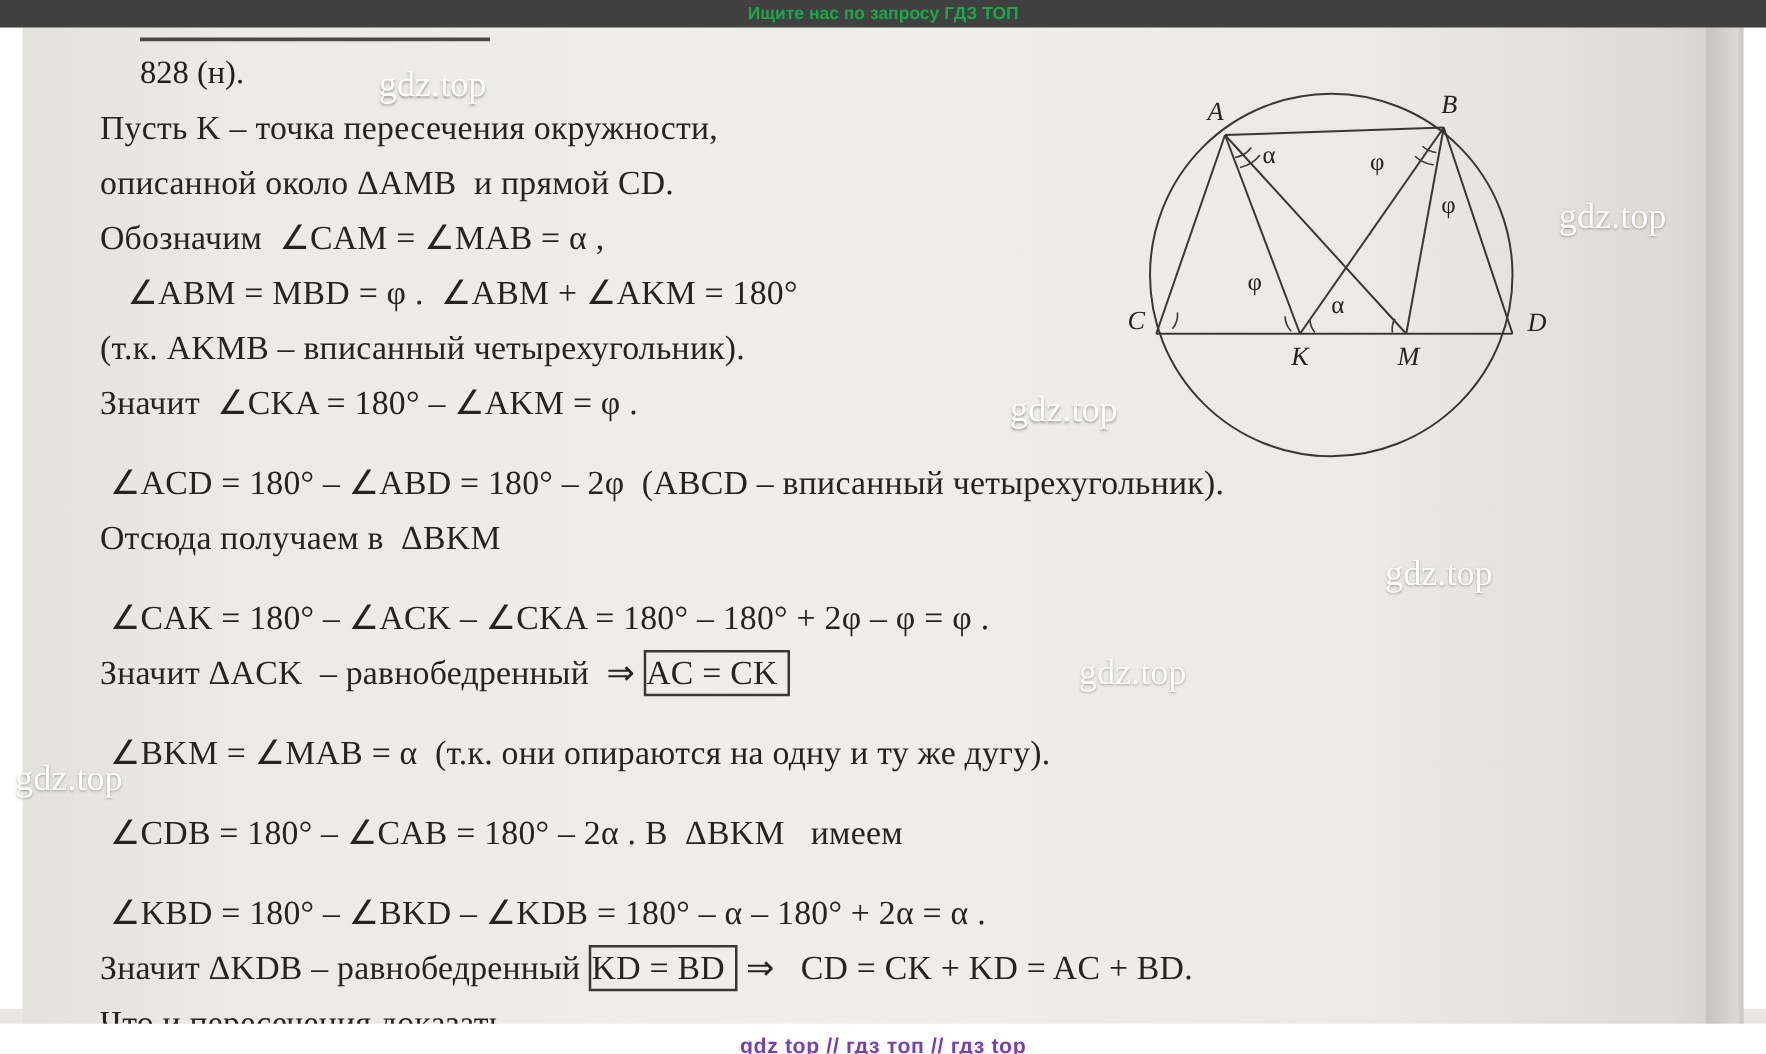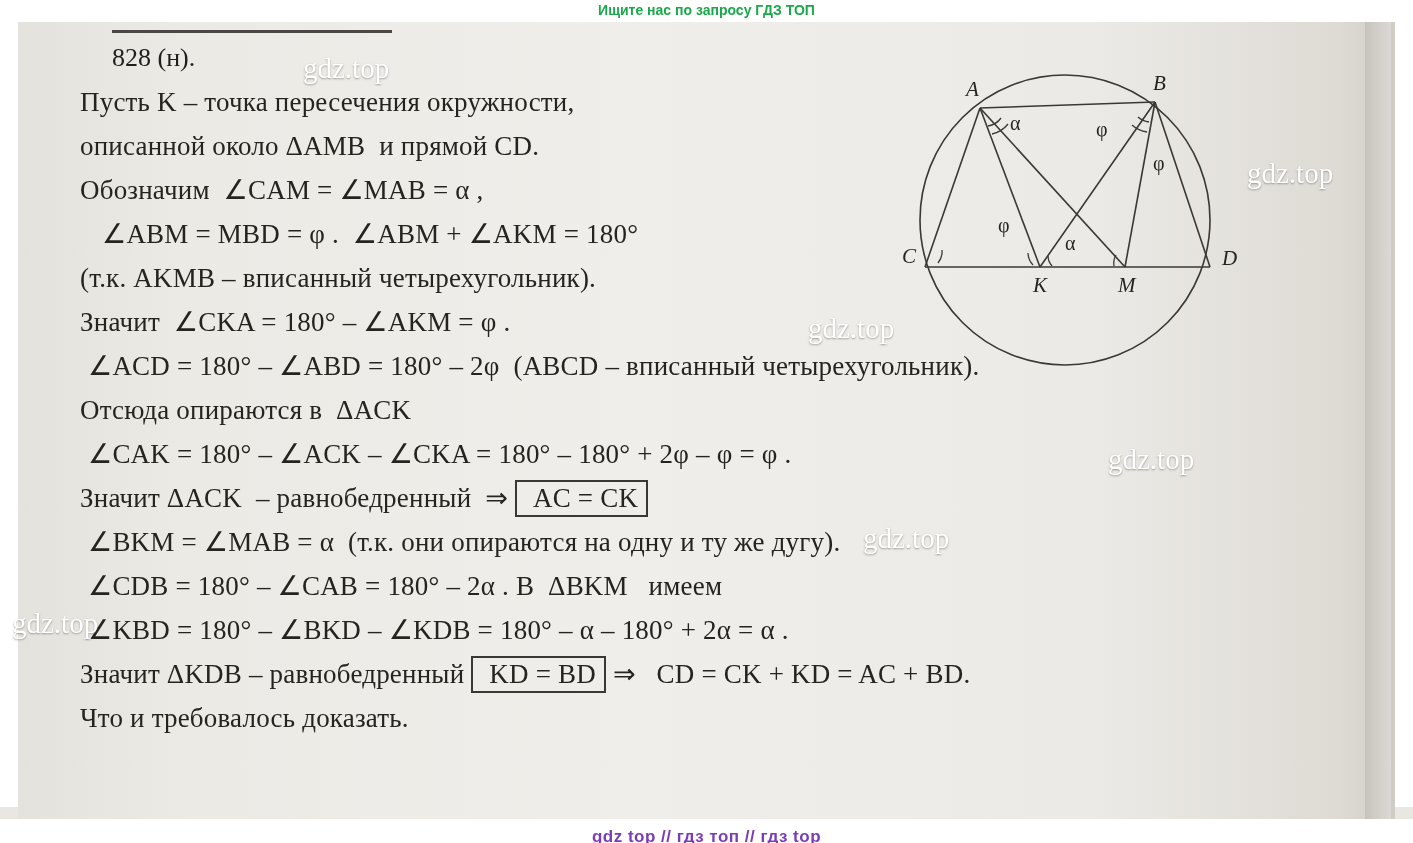--- a/index.html
+++ b/index.html
@@ -33,21 +33,21 @@
     position: absolute;
     right: 22px; top: 18px;
     width: 26px; height: 807px;
     background: linear-gradient(90deg, rgba(120,115,108,0.18) 0%, rgba(120,115,108,0.05) 40%, rgba(255,255,255,0.25) 100%);
   }
   .top-banner {
     position: absolute;
     left: 0; top: 0;
     width: 1413px;
     height: 22px;
-    background: #ffffff;
+    background: #404040;
     color: #1aa84a;
     font-family: "Liberation Sans", sans-serif;
     font-weight: bold;
     font-size: 14px;
     text-align: center;
     line-height: 20px;
   }
   .bottom-banner {
     position: absolute;
     left: 0; bottom: 0;
@@ -93,25 +93,25 @@
     width: 1230px;
     color: #26241f;
   }
   .line {
     font-size: 27px;
     line-height: 44px;
     white-space: pre;
     letter-spacing: 0.2px;
   }
   .line.indent1 { padding-left: 22px; }
-  .line.indent2 { padding-left: 8px; }
+  .line.indent2 { padding-left: 8px; margin-top: 20px; }
 
   .boxed {
     border: 2px solid #3a3834;
-    padding: 1px 8px 2px 16px;
+    padding: 1px 8px 2px 0;
     display: inline-block;
     line-height: 30px;
   }
 
   
   .wm {
     position: absolute;
     color: #ffffff;
     font-family: "Liberation Serif", serif;
     font-weight: normal;
@@ -144,28 +144,28 @@
   <div class="task-num">828 (н).</div>
 
   <div class="textblock">
     <div class="line">Пусть K – точка пересечения окружности,</div>
     <div class="line">описанной около ΔAMB  и прямой CD.</div>
     <div class="line">Обозначим  ∠CAM = ∠MAB = α ,</div>
     <div class="line indent1">∠ABM = MBD = φ .  ∠ABM + ∠AKM = 180°</div>
     <div class="line">(т.к. AKMB – вписанный четырехугольник).</div>
     <div class="line">Значит  ∠CKA = 180° – ∠AKM = φ .</div>
     <div class="line indent2">∠ACD = 180° – ∠ABD = 180° – 2φ  (ABCD – вписанный четырехугольник).</div>
-    <div class="line">Отсюда опираются в  ΔACK</div>
+    <div class="line">Отсюда получаем в  ΔBKM</div>
     <div class="line indent2">∠CAK = 180° – ∠ACK – ∠CKA = 180° – 180° + 2φ – φ = φ .</div>
     <div class="line"><span>Значит ΔACK  – равнобедренный  ⇒</span> <span class="boxed">AC = CK</span></div>
     <div class="line indent2">∠BKM = ∠MAB = α  (т.к. они опираются на одну и ту же дугу).</div>
     <div class="line indent2">∠CDB = 180° – ∠CAB = 180° – 2α . В  ΔBKM   имеем</div>
     <div class="line indent2">∠KBD = 180° – ∠BKD – ∠KDB = 180° – α – 180° + 2α = α .</div>
     <div class="line"><span>Значит ΔKDB – равнобедренный</span> <span class="boxed">KD = BD</span> <span>⇒   CD = CK + KD = AC + BD.</span></div>
-    <div class="line">Что и требовалось доказать.</div>
+    <div class="line">Что и пересечения доказать.</div>
   </div>
 
   <div class="figure">
     <svg width="360" height="320" viewBox="0 0 360 320">
       <g fill="none" stroke="#3a3833" stroke-width="1.6">
         <circle cx="165" cy="160" r="145"></circle>
 
         <line x1="25" y1="207" x2="310" y2="207"></line>
 
         <line x1="80" y1="48" x2="255" y2="42"></line>

